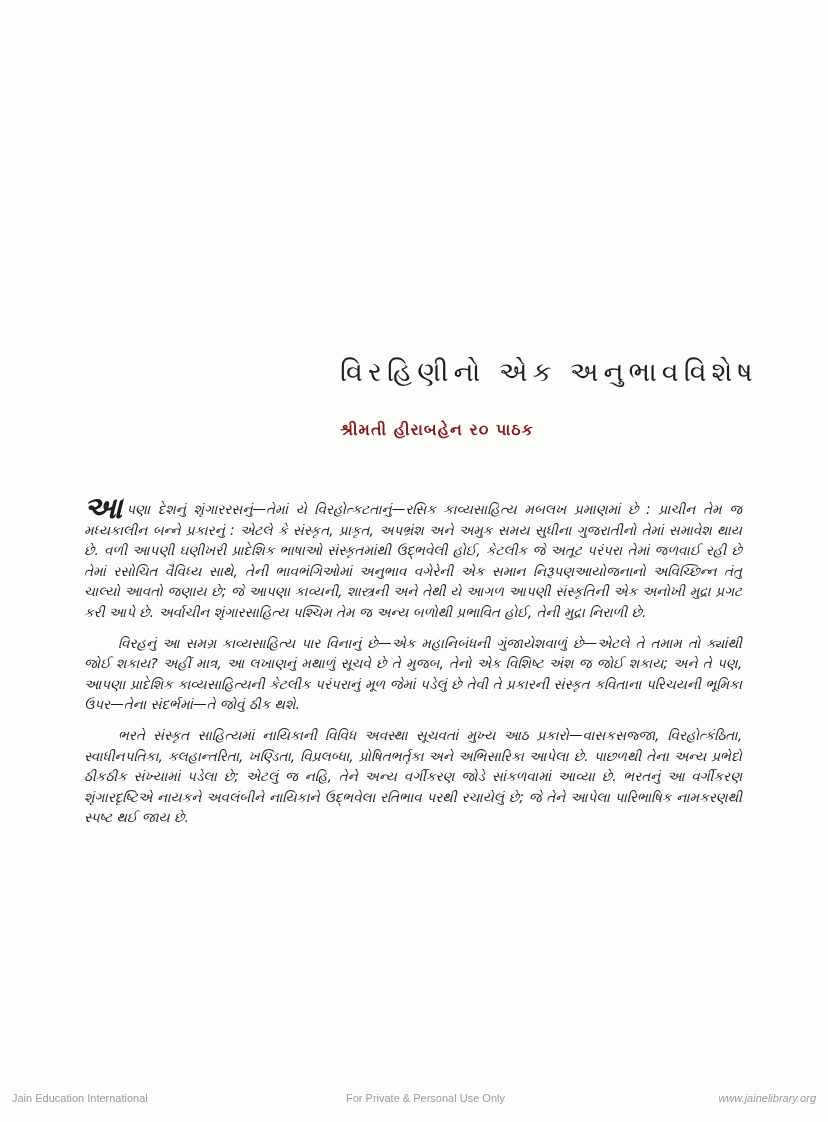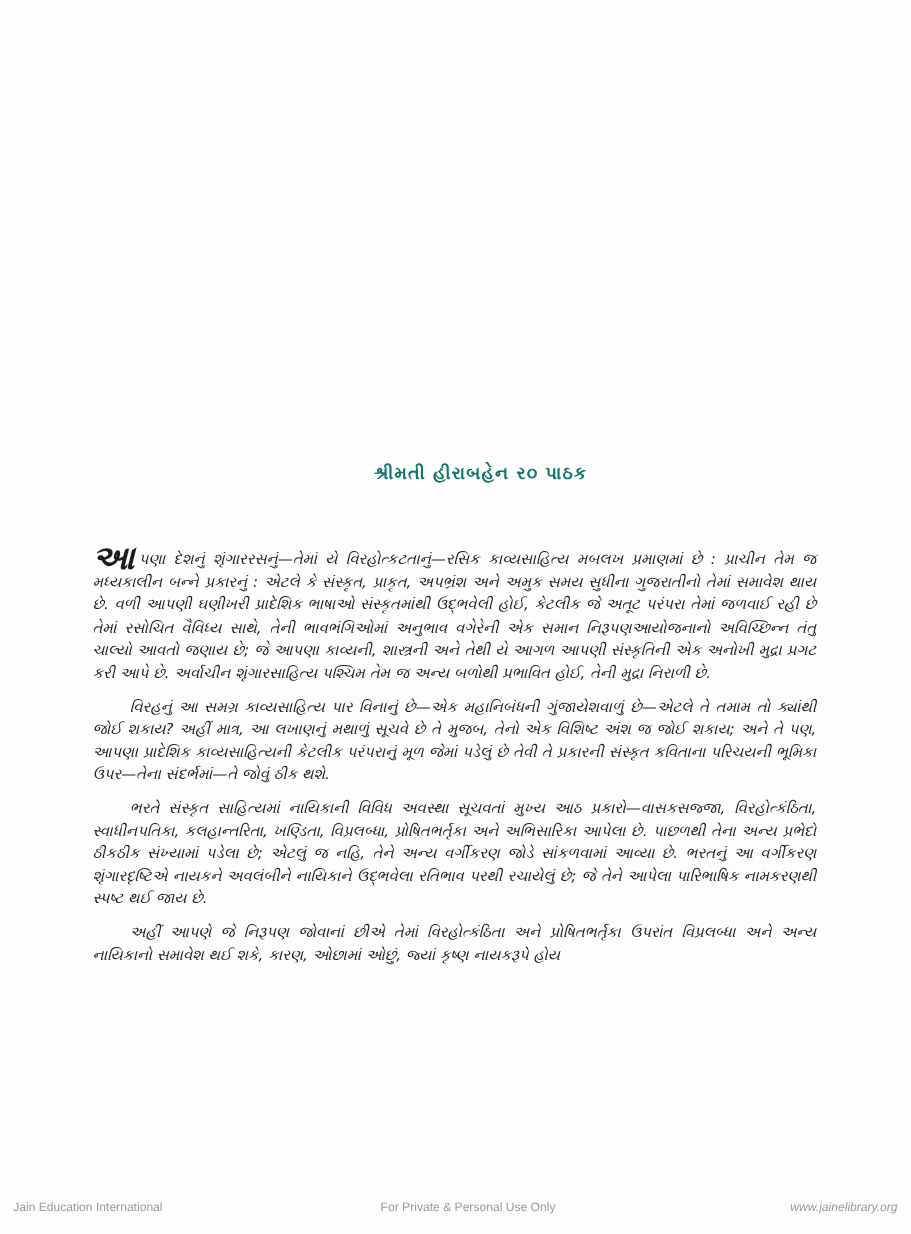--- a/index.html
+++ b/index.html
@@ -32,21 +32,21 @@
       color: #1e1e1e;
       white-space: nowrap;
       font-weight: normal;
     }
     .author {
       position: absolute;
       left: 340px;
       top: 420px;
       font-size: 16px;
       font-weight: bold;
-      color: #0f766e;
+      color: #7f1d1d;
       letter-spacing: 1px;
       white-space: nowrap;
     }
     .body-text {
       position: absolute;
       left: 84px;
       top: 498px;
       width: 658px;
       font-size: 13.6px;
       line-height: 20.6px;
@@ -88,28 +88,28 @@
     }
     .footer .left { left: 12px; }
     .footer .center { left: 346px; }
     .footer .right { right: 12px; font-style: italic; }
   </style>
 </head>
 <body>
 
 <div class="page">
 
+  <h1 class="title">વિરહિણીનો એક અનુભાવવિશેષ</h1>
 
   <div class="author">શ્રીમતી હીરાબહેન ર૦ પાઠક</div>
 
   <div class="body-text">
     <p class="para first"><span class="dropcap">આ</span><span class="first-rest">પણા દેશનું શૃંગારરસનું—તેમાં યે વિરહોત્કટતાનું—રસિક કાવ્યસાહિત્ય મબલખ પ્રમાણમાં છે : પ્રાચીન તેમ જ મધ્યકાલીન બન્ને પ્રકારનું : એટલે કે સંસ્કૃત, પ્રાકૃત, અપભ્રંશ અને અમુક સમય સુધીના ગુજરાતીનો તેમાં સમાવેશ થાય છે. વળી આપણી ઘણીખરી પ્રાદેશિક ભાષાઓ સંસ્કૃતમાંથી ઉદ્ભવેલી હોઈ, કેટલીક જે અતૂટ પરંપરા તેમાં જળવાઈ રહી છે તેમાં રસોચિત વૈવિધ્ય સાથે, તેની ભાવભંગિઓમાં અનુભાવ વગેરેની એક સમાન નિરૂપણઆયોજનાનો અવિચ્છિન્ન તંતુ ચાલ્યો આવતો જણાય છે; જે આપણા કાવ્યની, શાસ્ત્રની અને તેથી યે આગળ આપણી સંસ્કૃતિની એક અનોખી મુદ્રા પ્રગટ કરી આપે છે. અર્વાચીન શૃંગારસાહિત્ય પશ્ચિમ તેમ જ અન્ય બળોથી પ્રભાવિત હોઈ, તેની મુદ્રા નિરાળી છે.</span></p>
     <p class="para">વિરહનું આ સમગ્ર કાવ્યસાહિત્ય પાર વિનાનું છે—એક મહાનિબંધની ગુંજાયેશવાળું છે—એટલે તે તમામ તો ક્યાંથી જોઈ શકાય? અહીં માત્ર, આ લખાણનું મથાળું સૂચવે છે તે મુજબ, તેનો એક વિશિષ્ટ અંશ જ જોઈ શકાય; અને તે પણ, આપણા પ્રાદેશિક કાવ્યસાહિત્યની કેટલીક પરંપરાનું મૂળ જેમાં પડેલું છે તેવી તે પ્રકારની સંસ્કૃત કવિતાના પરિચયની ભૂમિકા ઉપર—તેના સંદર્ભમાં—તે જોવું ઠીક થશે.</p>
     <p class="para">ભરતે સંસ્કૃત સાહિત્યમાં નાયિકાની વિવિધ અવસ્થા સૂચવતાં મુખ્ય આઠ પ્રકારો—વાસકસજ્જા, વિરહોત્કંઠિતા, સ્વાધીનપતિકા, કલહાન્તરિતા, ખણ્ડિતા, વિપ્રલબ્ધા, પ્રોષિતભર્તૃકા અને અભિસારિકા આપેલા છે. પાછળથી તેના અન્ય પ્રભેદો ઠીકઠીક સંખ્યામાં પડેલા છે; એટલું જ નહિ, તેને અન્ય વર્ગીકરણ જોડે સાંકળવામાં આવ્યા છે. ભરતનું આ વર્ગીકરણ શૃંગારદૃષ્ટિએ નાયકને અવલંબીને નાયિકાને ઉદ્ભવેલા રતિભાવ પરથી રચાયેલું છે; જે તેને આપેલા પારિભાષિક નામકરણથી સ્પષ્ટ થઈ જાય છે.</p>
-    <p class="para">અહીં આપણે જે નિરૂપણ જોવાનાં છીએ તેમાં વિરહોત્કંઠિતા અને પ્રોષિતભર્તૃકા ઉપરાંત વિપ્રલબ્ધા અને અન્ય નાયિકાનો સમાવેશ થઈ શકે, કારણ, ઓછામાં ઓછું, જ્યાં કૃષ્ણ નાયકરૂપે હોય</p>
   </div>
 
   <div class="footer">
     <span class="left">Jain Education International</span>
     <span class="center">For Private &amp; Personal Use Only</span>
     <span class="right">www.jainelibrary.org</span>
   </div>
 
 </div>
 

